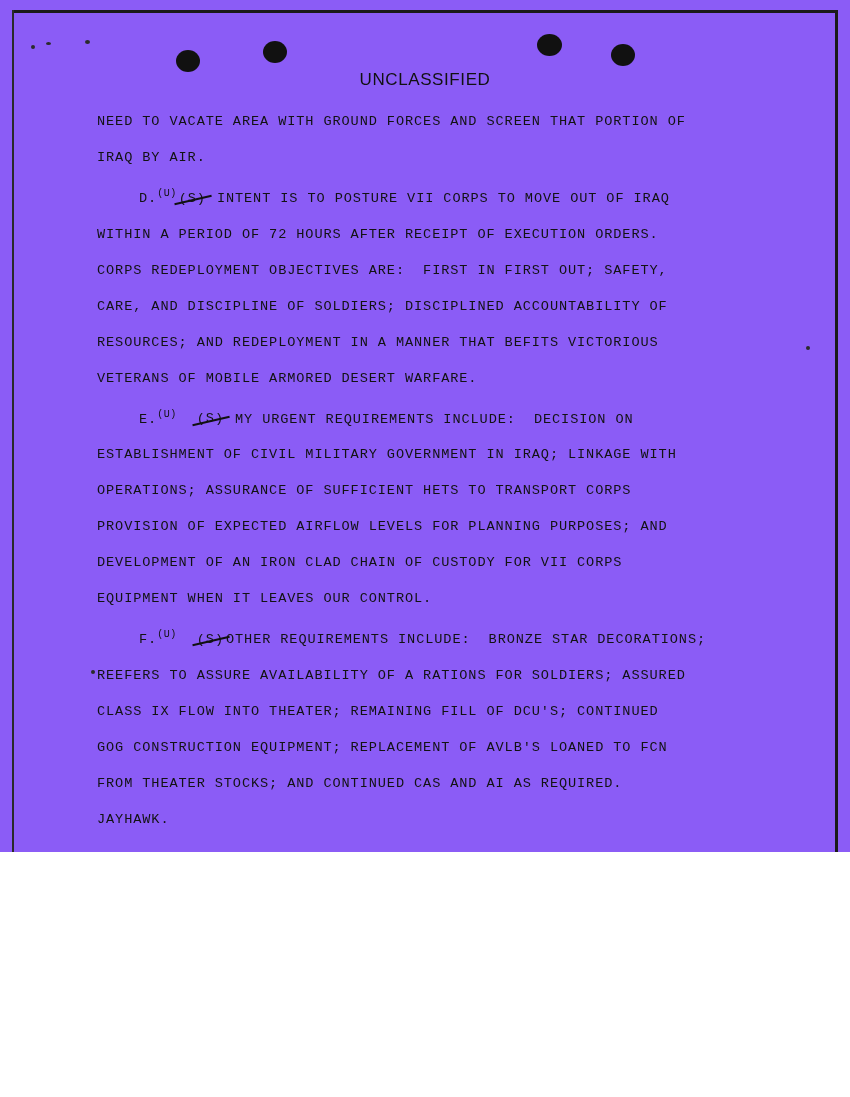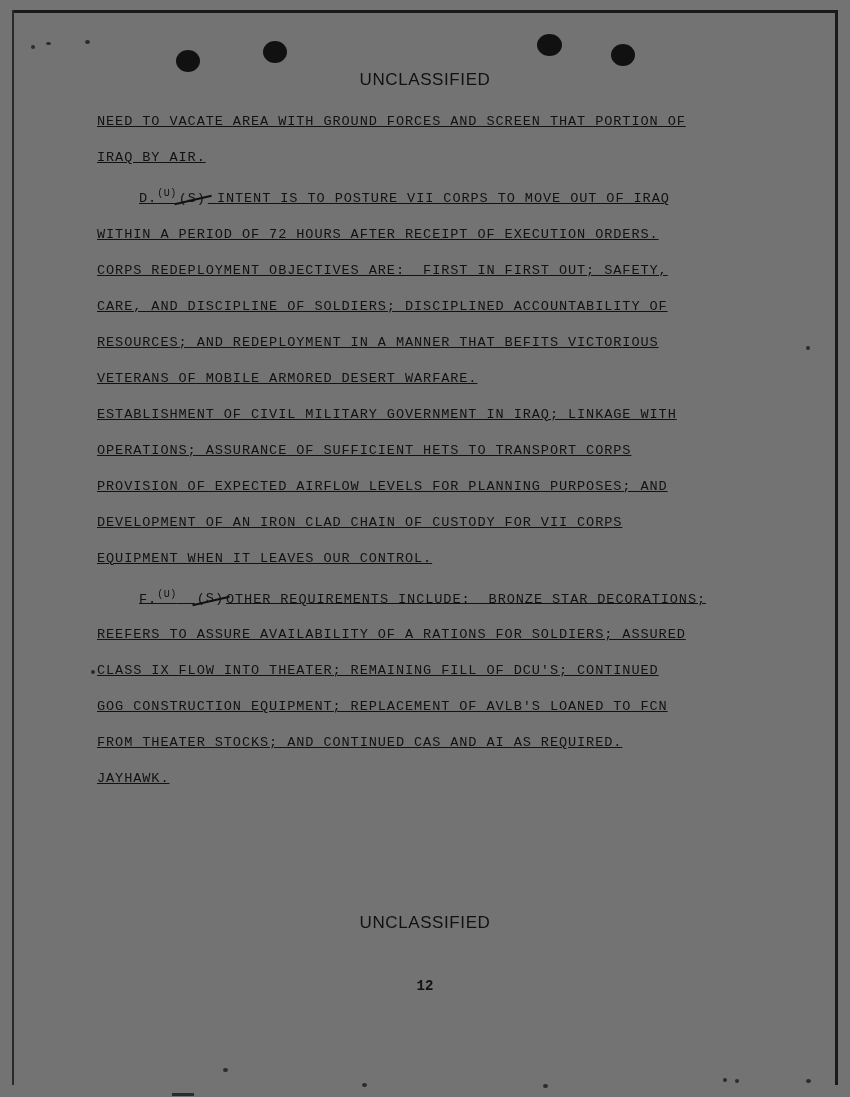--- a/index.html
+++ b/index.html
@@ -6,22 +6,22 @@
     margin: 0;
     padding: 0;
     background: #ffffff;
   }
   body {
     font-family: "Liberation Mono", monospace;
   }
   .page {
     position: relative;
     width: 850px;
-    height: 1097px;
-    background: #737373;
+    height: 852px;
+    background: #8b5cf6;
     overflow: hidden;
   }
   
   .scan-border-top {
     position: absolute;
     left: 12px; top: 10px;
     width: 826px; height: 3px;
     background: #1a1a1a;
   }
   .scan-border-right {
@@ -88,21 +88,20 @@
     top: 104px;
     width: 660px;
   }
   .line {
     font-family: "Liberation Mono", monospace;
     font-size: 13.6px;
     line-height: 36px;
     letter-spacing: 0.9px;
     color: #121212;
     white-space: pre;
-    text-decoration: underline;
   }
   .indent {
     padding-left: 42px;
   }
   .sup {
     font-size: 10px;
     vertical-align: super;
     letter-spacing: 0.5px;
   }
   
@@ -157,20 +156,21 @@
     <div class="line">IRAQ BY AIR.</div>
 
     <div class="line indent"><span>D.</span><span class="sup">(U)</span><span class="struck">(S)</span> <span>INTENT IS TO POSTURE VII CORPS TO MOVE OUT OF IRAQ</span></div>
 
     <div class="line">WITHIN A PERIOD OF 72 HOURS AFTER RECEIPT OF EXECUTION ORDERS.</div>
     <div class="line">CORPS REDEPLOYMENT OBJECTIVES ARE:  FIRST IN FIRST OUT; SAFETY,</div>
     <div class="line">CARE, AND DISCIPLINE OF SOLDIERS; DISCIPLINED ACCOUNTABILITY OF</div>
     <div class="line">RESOURCES; AND REDEPLOYMENT IN A MANNER THAT BEFITS VICTORIOUS</div>
     <div class="line">VETERANS OF MOBILE ARMORED DESERT WARFARE.</div>
 
+    <div class="line indent"><span>E.</span><span class="sup">(U)</span>  <span class="struck">(S)</span> <span>MY URGENT REQUIREMENTS INCLUDE:  DECISION ON</span></div>
 
     <div class="line">ESTABLISHMENT OF CIVIL MILITARY GOVERNMENT IN IRAQ; LINKAGE WITH</div>
     <div class="line">OPERATIONS; ASSURANCE OF SUFFICIENT HETS TO TRANSPORT CORPS</div>
     <div class="line">PROVISION OF EXPECTED AIRFLOW LEVELS FOR PLANNING PURPOSES; AND</div>
     <div class="line">DEVELOPMENT OF AN IRON CLAD CHAIN OF CUSTODY FOR VII CORPS</div>
     <div class="line">EQUIPMENT WHEN IT LEAVES OUR CONTROL.</div>
 
     <div class="line indent"><span>F.</span><span class="sup">(U)</span>  <span class="struck">(S)</span><span>OTHER REQUIREMENTS INCLUDE:  BRONZE STAR DECORATIONS;</span></div>
 
     <div class="line">REEFERS TO ASSURE AVAILABILITY OF A RATIONS FOR SOLDIERS; ASSURED</div>

